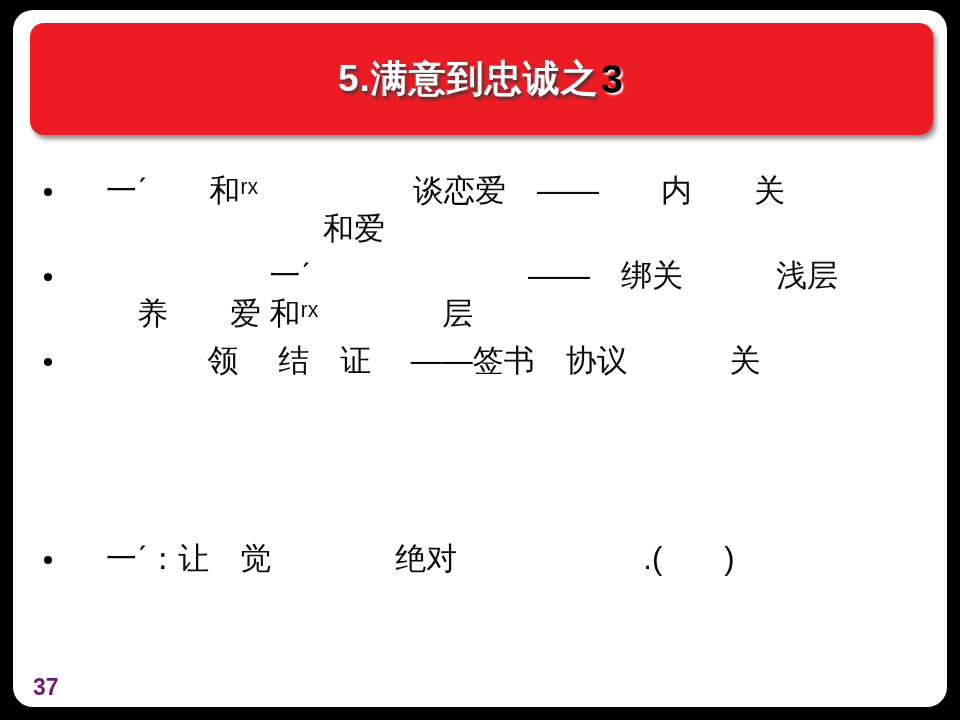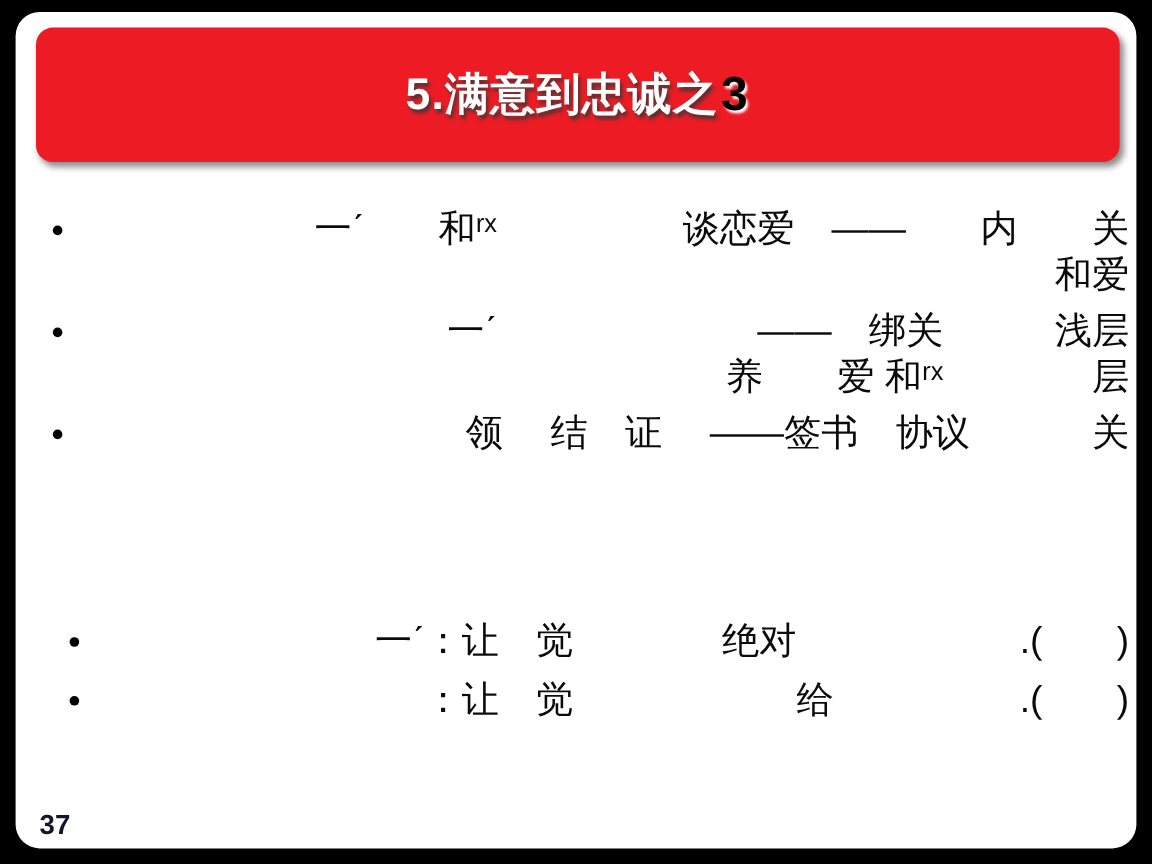--- a/index.html
+++ b/index.html
@@ -54,24 +54,23 @@
     text-shadow: 2px 2px 2px rgba(255,255,255,0.95);
     padding: 0 2px;
   }
   .bullet-group {
     position: absolute;
     left: 0;
     right: 6px;
     margin: 0;
     padding: 0;
     list-style: none;
-    text-align: right;
   }
   .bullet-group.top { top: 162px; }
-  .bullet-group.bottom { top: 505px; padding-left: 14px; }
+  .bullet-group.bottom { top: 530px; }
   .bullet-group li {
     position: relative;
     padding-left: 62px;
     margin: 0 0 9px 0;
     min-height: 38px;
   }
   .bullet-group.bottom li { margin-bottom: 11px; }
   .dot {
     position: absolute;
     left: 31px;
@@ -87,21 +86,21 @@
     font-size: 31px;
     line-height: 38px;
     color: #0b0b0b;
   }
   .page-number {
     position: absolute;
     left: 20px;
     bottom: 6px;
     font-size: 23px;
     font-weight: bold;
-    color: #0f172a;
+    color: #701a75;
   }
 </style>
 </head>
 <body>
 
 <div class="stage">
   <div class="slide">
 
     <div class="banner" style="background: rgb(237, 28, 36);">
       <span class="t-part">5.满意到忠诚之</span>
@@ -123,22 +122,18 @@
         <span class="dot"></span>
         <span class="btxt">　　　　 领　 结　证　 ——签书　协议　　　 关</span>
       </li>
     </ul>
 
     <ul class="bullet-group bottom">
       <li>
         <span class="dot"></span>
         <span class="btxt">　一ˊ：让　觉　　　　绝对　　　　　　.(　　)</span>
       </li>
-      <li>
-        <span class="dot"></span>
-        <span class="btxt">　　 ：让　觉　　　　　　给　　　　　.(　　)</span>
-      </li>
     </ul>
 
     <div class="page-number">37</div>
 
   </div>
 </div>
 
 </body></html>

